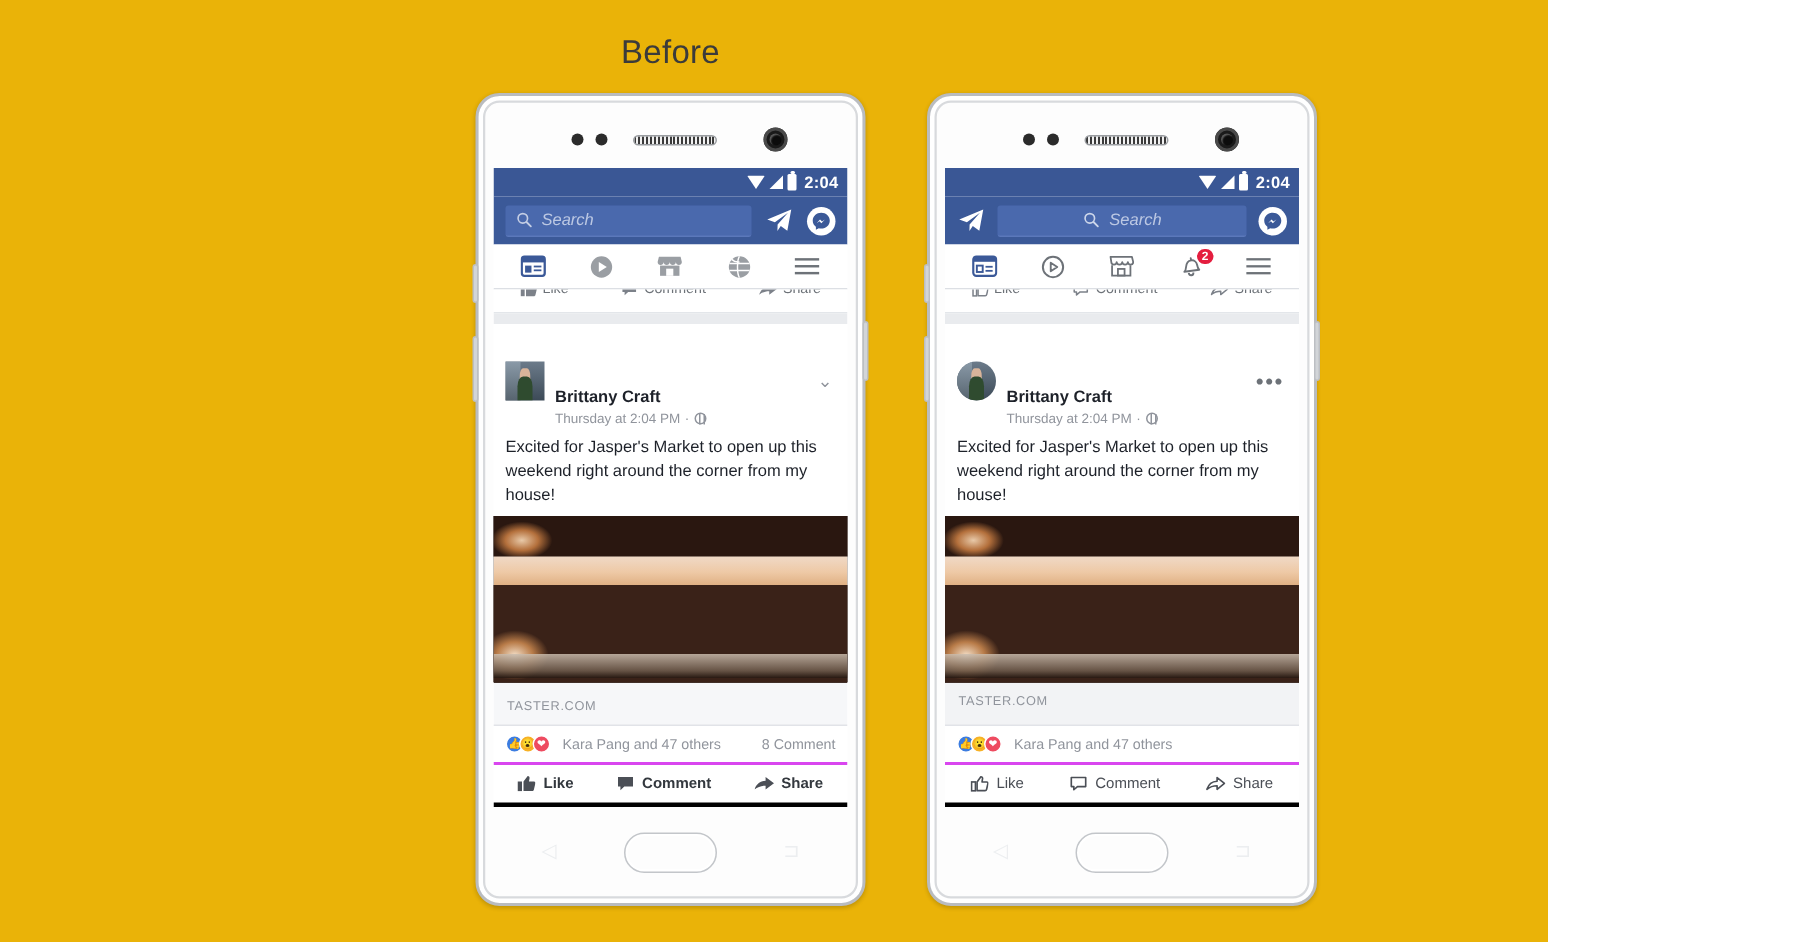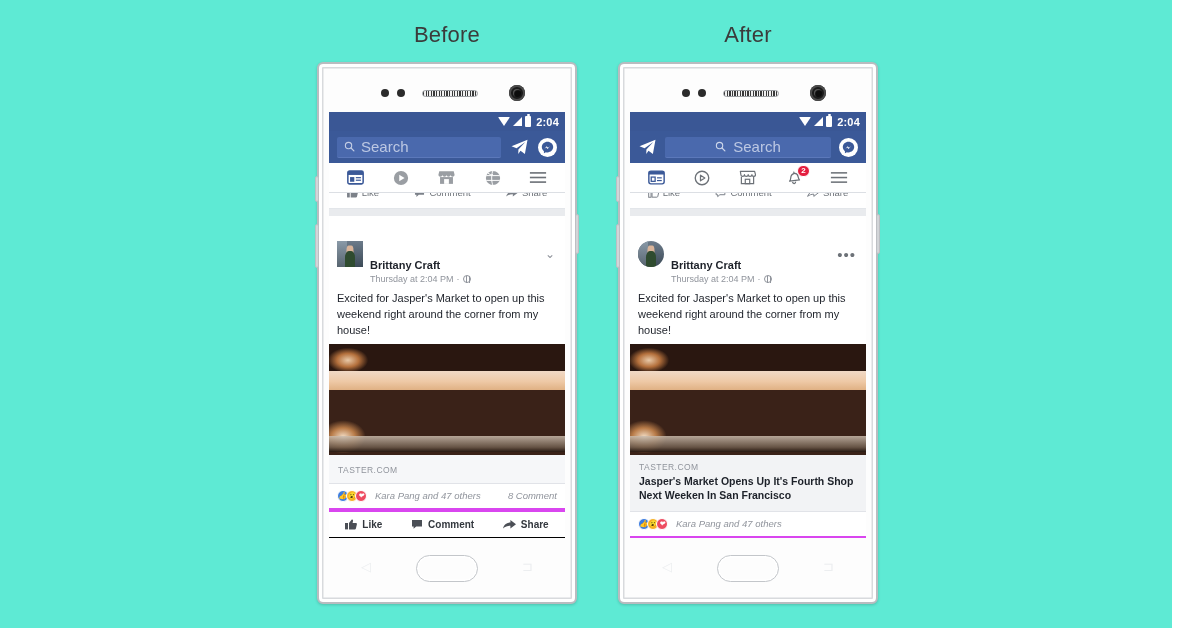--- a/index.html
+++ b/index.html
@@ -2,35 +2,35 @@
 <html><head>
 <meta charset="utf-8">
 <style>
   * { box-sizing: border-box; margin: 0; padding: 0; }
   html, body {
     width: 1200px; height: 628px;
     background: #ffffff;
     font-family: "Liberation Sans", sans-serif;
     overflow: hidden;
   }
-  .stage { position: relative; width: 1172px; height: 628px; background:#5eead4; }
+  .stage { position: relative; width: 1032px; height: 628px; background:#eab308; }
 
   
   .caption {
     position: absolute; top: 22px;
     font-size: 22px; color: #3b3b3b; font-weight: 400;
     letter-spacing: .2px; text-align: center; width: 200px;
   }
   .caption.before { left: 347px; }
   .caption.after  { left: 648px; }
 
   
   .phone {
     position: absolute; top: 62px; width: 260px; height: 542px;
-    border-radius: 6px;
+    border-radius: 16px;
     background: #fdfdfd;
     border: 2px solid #b9bcc0;
     box-shadow: inset 0 0 0 3px #ffffff, inset 0 0 0 4.5px #d8dadd,
                 0 1px 3px rgba(0,0,0,.18);
   }
   .phone.before { left: 317px; }
   .phone.after  { left: 618px; }
 
   
   .side-btn {
@@ -97,21 +97,21 @@
   
   .appbar { height: 32px; background:#3b5998; display:flex; align-items:center; padding: 0 8px; }
   .appbar.after-bar { background:#3b5998; }
 
   .searchpill {
     flex: 1; height: 21px; background: #4a69ad; border-radius: 2px;
     display:flex; align-items:center; gap:6px; padding: 0 7px;
     border-bottom: 1px solid #5b78ba;
   }
   .searchpill.centered { justify-content:center; gap: 7px; background:#4a69ad; margin: 0 8px; }
-  .search-txt { color:#bcc8e3; font-size: 15px; }
+  .search-txt { color:#bcc8e3; font-size: 11px; font-style: italic; }
 
   .plane { width: 19px; height: 16px; flex:none; }
   .msgr  { width: 19px; height: 19px; border-radius: 50%; background:#fff; flex:none;
            display:flex; align-items:center; justify-content:center; }
 
   .appbar .right-icons { display:flex; align-items:center; gap: 9px; margin-left: 9px; }
 
   
   .tabbar {
     height: 30px; background:#fff; border-bottom: 1px solid #dcdfe4;
@@ -189,22 +189,22 @@
   }
 
   
   .linkcard { background:#f2f3f5; border-bottom:1px solid #e1e3e8; padding: 7px 9px 8px 9px; }
   .linkcard.before-style { background:#f6f7f9; }
   .lk-title { font-size: 10.5px; font-weight: 700; color:#1d2129; line-height:1.32; }
   .lk-dom { font-size: 8.5px; color:#90949c; letter-spacing:.45px; margin-top: 3px; }
   .lk-dom.top { margin-top:0; margin-bottom: 3px; }
 
   
-  .reactrow { display:flex; padding: 6px 8px; gap: 5px;
-              border-bottom: 4px solid #d946ef; font-style: italic; }
+  .reactrow { display:flex; align-items:center; padding: 6px 8px; gap: 5px;
+              border-bottom: 2px solid #d946ef; }
   .reacts { display:flex; align-items:center; }
   .r { width: 12px; height: 12px; border-radius: 50%; margin-right:-3px;
        border: 1.2px solid #fff; display:flex; align-items:center; justify-content:center;
        font-size: 7px; color:#fff; }
   .r.like { background:#3b7ce0; }
   .r.wow  { background:#f7b125; color:#5c3b00; }
   .r.love { background:#ee4b60; }
   .rtext { font-size: 9.5px; color:#90949c; margin-left: 6px; flex:1; }
   .rcount { font-size: 9.5px; color:#90949c; }
 
@@ -220,21 +220,20 @@
   .nav-back { width:0;height:0;border-top:6px solid transparent;border-bottom:6px solid transparent;border-right:9px solid #f4f4f4;}
   .nav-home { width: 11px; height: 11px; border-radius:50%; border: 1.6px solid #f4f4f4; }
   .nav-rec  { width: 10px; height: 10px; border: 1.6px solid #f4f4f4; }
 </style>
 </head>
 <body>
 
 <div class="stage">
 
   <div class="caption before">Before</div>
-  <div class="caption after">After</div>
 
   <div class="phone before">
     <div class="side-btn b1"></div>
     <div class="side-btn b2"></div>
     <div class="side-btn-r"></div>
 
     <div class="hw-top">
       <div class="sensor s1"></div>
       <div class="sensor s2"></div>
       <div class="speaker"></div>
@@ -528,21 +527,20 @@
         <div class="photo">
           <div class="row-top"></div>
           <div class="shelf"></div>
           <div class="row-bot">
             <div class="backwall"></div>
           </div>
         </div>
 
         <div class="linkcard">
           <div class="lk-dom top">TASTER.COM</div>
-          <div class="lk-title">Jasper's Market Opens Up It's Fourth Shop Next Weeken In San Francisco</div>
         </div>
 
         <div class="reactrow">
           <span class="reacts">
             <span class="r like">👍</span>
             <span class="r wow">😮</span>
             <span class="r love">❤</span>
           </span>
           <span class="rtext">Kara Pang and 47 others</span>
           <span class="rcount"></span>

